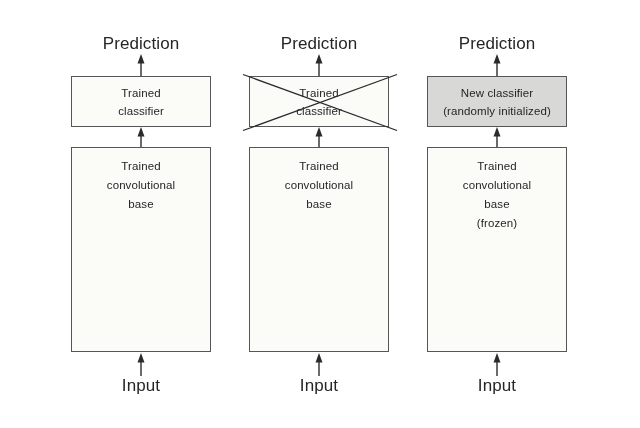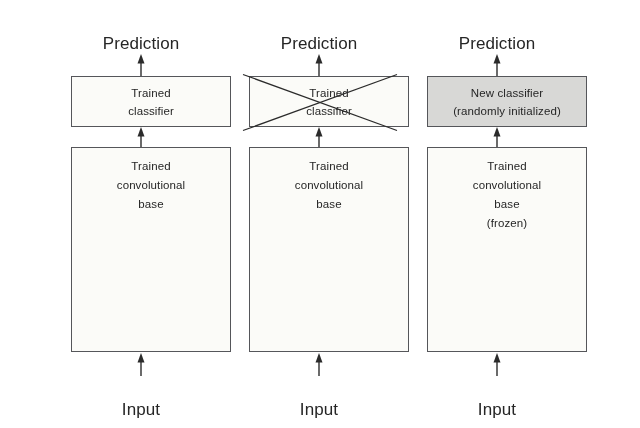--- a/index.html
+++ b/index.html
@@ -26,29 +26,29 @@
   .col-1 { left: 249px; }
   .col-2 { left: 427px; }
 
   .lbl {
     position: absolute; left: 0; width: 100%;
     text-align: center;
     font-size: 17px; line-height: 14px;
     letter-spacing: 0.1px;
   }
   .lbl-prediction { top: 37px; }
-  .lbl-input { top: 379px; margin-top: 24px; }
+  .lbl-input { top: 379px; }
 
   .arrow { position: absolute; left: 50%; transform: translateX(-50%); display: block; }
   .arrow-top { top: 54px; }
   .arrow-mid { top: 127px; }
   .arrow-bot { top: 353px; }
 
   .box {
-    position: absolute; left: 0; width: 160px;
+    position: absolute; left: 0; width: 140px;
     border: 1.5px solid var(--box-border);
     background: var(--box-fill);
   }
   .box-classifier {
     top: 76px; height: 51px;
     display: flex; align-items: center; justify-content: center;
     text-align: center;
   }
   .box-classifier.gray { background: var(--gray-fill); }
   .box-base {

